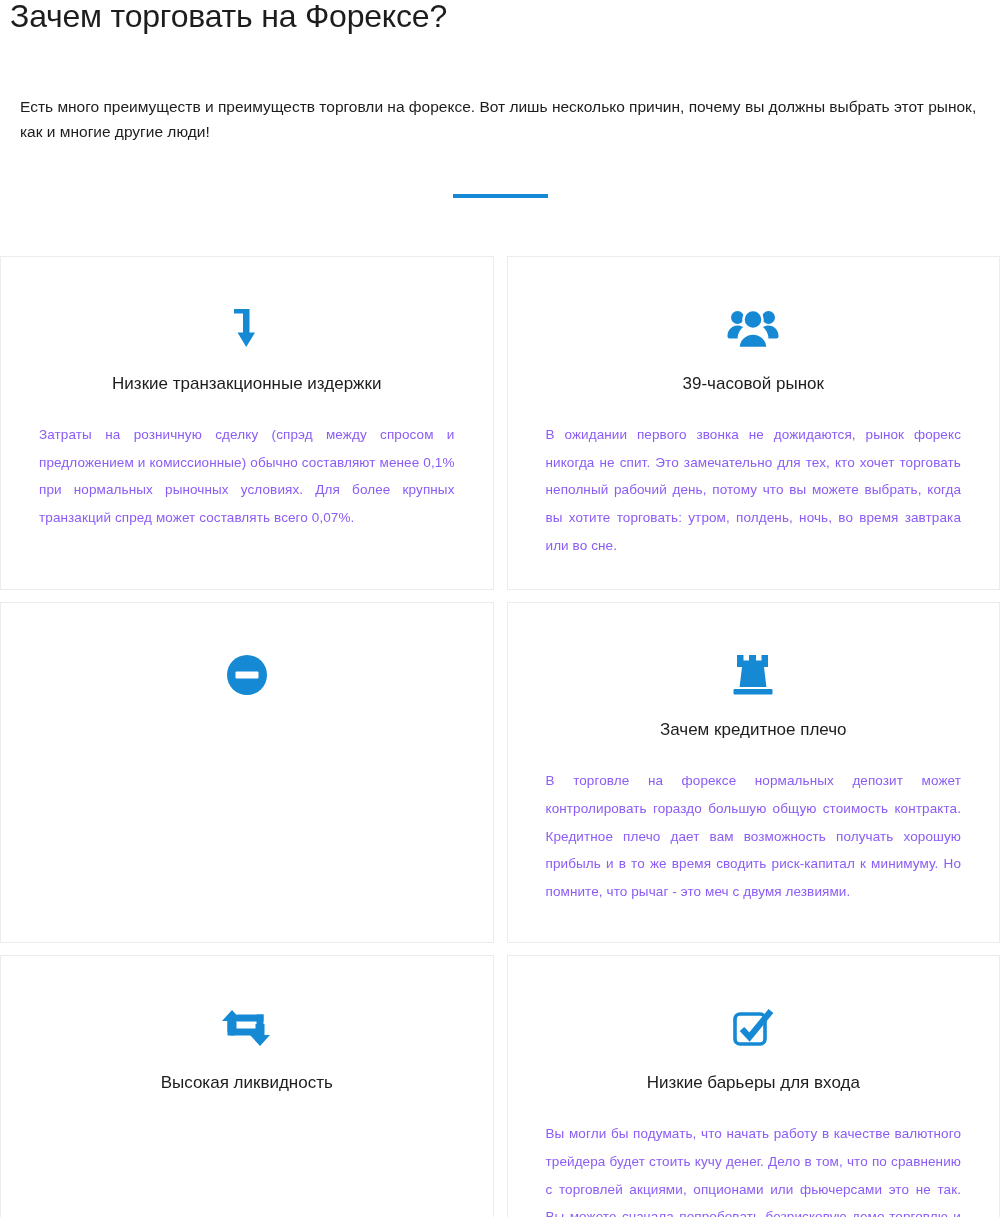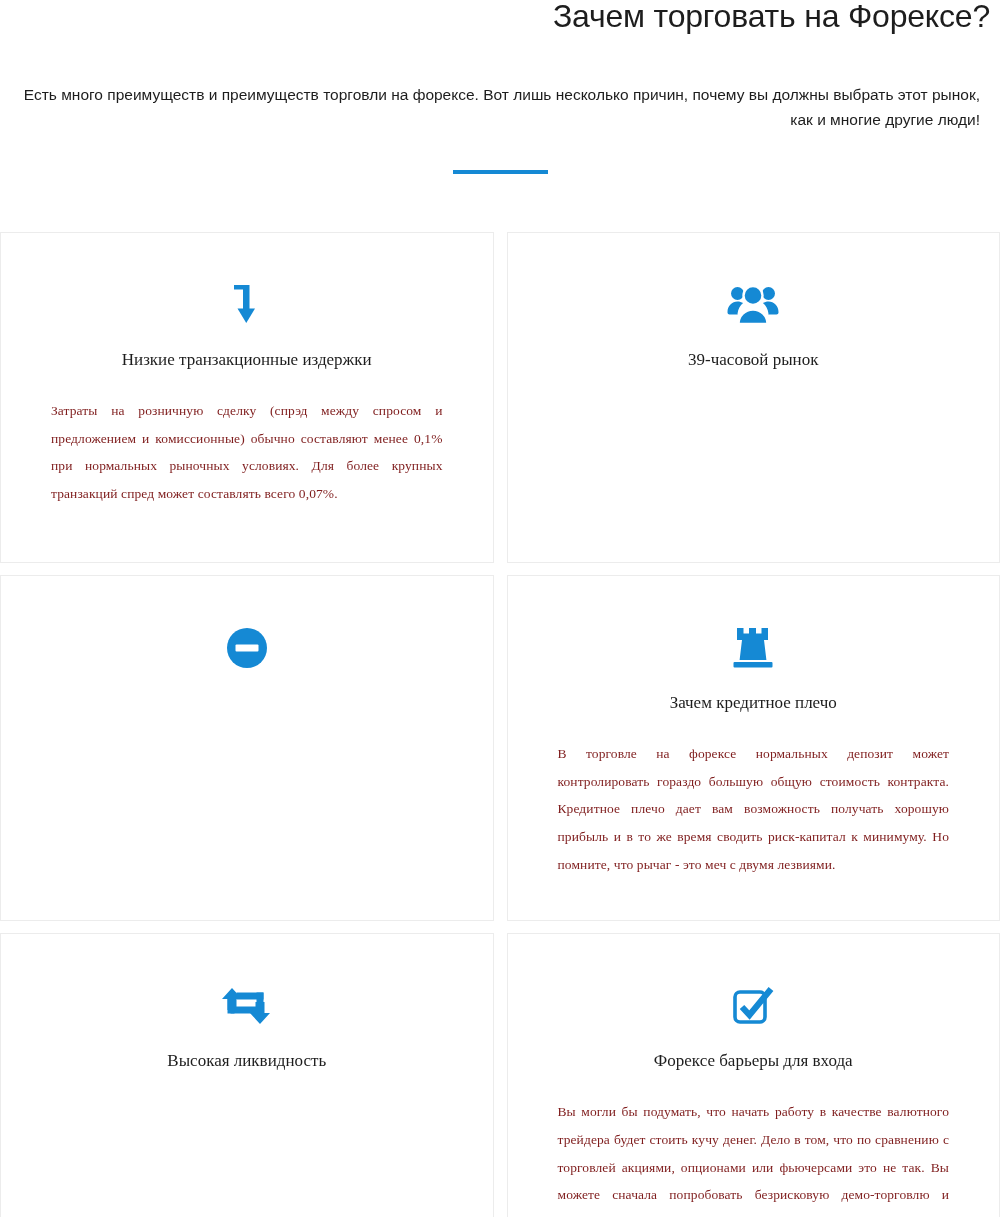--- a/index.html
+++ b/index.html
@@ -18,38 +18,38 @@
   }
 
   .page {
     width: 1000px;
     margin: 0 auto;
     position: relative;
   }
 
   
   .section-head {
-    text-align: right;
+    text-align: left;
     padding: 0 10px;
   }
   .section-title {
     font-size: 32px;
     font-weight: 400;
     line-height: 1.05;
     color: #1d1d1d;
     margin: 0;
     padding-top: 0px;
     letter-spacing: -0.2px;
   }
   .section-subtitle {
     font-size: 15.5px;
     font-weight: 400;
     line-height: 1.62;
     color: #1d1d1d;
-    margin: 0;
+    margin: 12px;
     padding-top: 48px;
     max-width: 960px;
     margin-left: auto;
     margin-right: auto;
   }
   .head-divider-wrap {
     display: flex;
     justify-content: center;
     padding-top: 38px;
   }
@@ -69,21 +69,20 @@
     padding: 0 0px;
     margin-top: 58px;
   }
 
   .card {
     border: 1px solid #ececec;
     background: #fff;
     padding: 44px 38px 30px 38px;
     text-align: center;
     position: relative;
-    font-family: Liberation Serif, serif;
   }
   .card.r1 { min-height: 331px; }
   .card.r2 { min-height: 341px; }
   .card.r3 { min-height: 307px; }
 
   .card-icon {
     height: 56px;
     display: flex;
     align-items: center;
     justify-content: center;
@@ -94,24 +93,24 @@
   .card-title {
     font-size: 17px;
     font-weight: 400;
     color: #1d1d1d;
     margin: 0 0 26px 0;
     line-height: 1.3;
   }
   .card-text {
     font-size: 13.5px;
     line-height: 2.05;
-    color: #7f1d1d;
+    color: #8b5cf6;
     text-align: justify;
     text-justify: inter-word;
-    margin: 12px;
+    margin: 0;
     letter-spacing: 0.1px;
   }
   .card-text.indented { text-indent: 10px; }
 </style>
 </head>
 <body>
 
 <div class="page">
 
   <div class="section-head">
@@ -144,20 +143,21 @@
           <path fill="#1589d4" d="M0.5 28 c0-6.2 4.6-10.5 10-10.5 c2.1 0 4 .6 5.6 1.6 c-3 2.4-5 6-5.5 10.1 c-.1 .5 0 1 .1 1.4 H2.5 c-1.1 0-2-.9-2-2 z"></path>
 
           <circle cx="41.5" cy="9.5" r="6.5" fill="#1589d4"></circle>
           <path fill="#1589d4" d="M51.5 28 c0-6.2-4.6-10.5-10-10.5 c-2.1 0-4 .6-5.6 1.6 c3 2.4 5 6 5.5 10.1 c.1 .5 0 1-.1 1.4 h8.2 c1.1 0 2-.9 2-2 z"></path>
 
           <circle cx="26" cy="11.5" r="9.5" fill="#1589d4" stroke="#ffffff" stroke-width="2.4"></circle>
           <path fill="#1589d4" stroke="#ffffff" stroke-width="2.4" d="M11.5 40 c0-8.3 6.5-14.5 14.5-14.5 s14.5 6.2 14.5 14.5 z"></path>
         </svg>
       </div>
       <h3 class="card-title">39-часовой рынок</h3>
+      <p class="card-text">В ожидании первого звонка не дожидаются, рынок форекс никогда не спит. Это замечательно для тех, кто хочет торговать неполный рабочий день, потому что вы можете выбрать, когда вы хотите торговать: утром, полдень, ночь, во время завтрака или во сне.</p>
     </div>
 
     <div class="card r2">
       <div class="card-icon">
         <svg width="42" height="42" viewBox="0 0 42 42" aria-hidden="true">
           <circle cx="21" cy="21" r="20" fill="#1589d4"></circle>
           <rect x="9.5" y="17.5" width="23" height="7" rx="1" fill="#ffffff"></rect>
         </svg>
       </div>
     </div>
@@ -189,18 +189,18 @@
       <h3 class="card-title">Высокая ликвидность</h3>
     </div>
 
     <div class="card r3">
       <div class="card-icon">
         <svg width="44" height="44" viewBox="0 0 44 44" aria-hidden="true">
           <rect x="4" y="8" width="30" height="30" rx="5" ry="5" fill="none" stroke="#1589d4" stroke-width="3.6"></rect>
           <path d="M11 23 L18.5 31 L40 5" fill="none" stroke="#1589d4" stroke-width="6.2" stroke-linecap="butt" stroke-linejoin="miter"></path>
         </svg>
       </div>
-      <h3 class="card-title">Форексе барьеры для входа</h3>
+      <h3 class="card-title">Низкие барьеры для входа</h3>
       <p class="card-text">Вы могли бы подумать, что начать работу в качестве валютного трейдера будет стоить кучу денег. Дело в том, что по сравнению с торговлей акциями, опционами или фьючерсами это не так. Вы можете сначала попробовать безрисковую демо-торговлю и открыть у нас мини-счет, который действительно требует небольшого депозита.</p>
     </div>
 
   </div>
 </div>
 
 </body></html>

